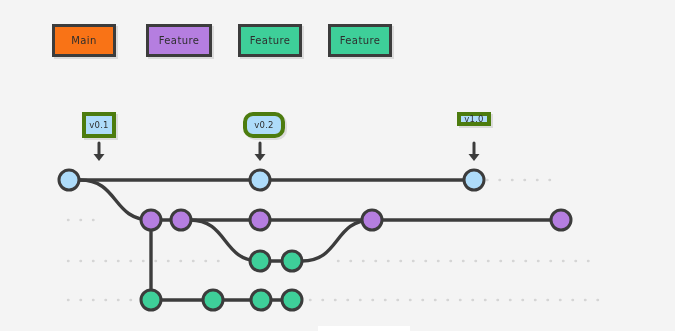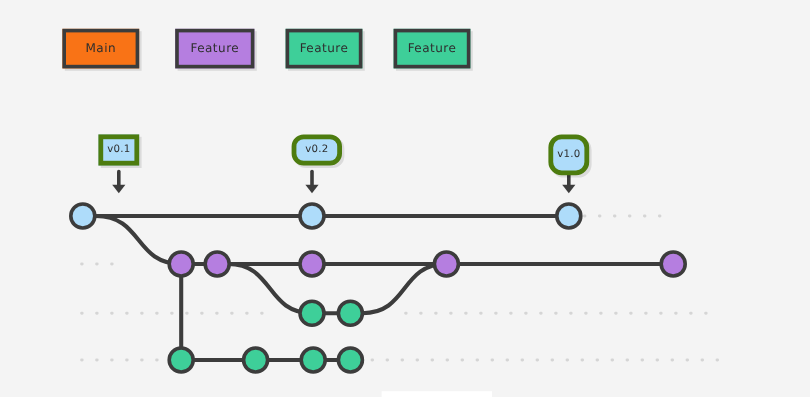--- a/index.html
+++ b/index.html
@@ -121,18 +121,18 @@
     <path d="M 468.5 154 L 474 161 L 479.5 154 Z" fill="#3c3c3c"></path>
   </svg>
 
 <div id="tag-layer">
     <div class="tag-box" style="left: 82px; top: 112px; width: 34px; height: 26px; background: rgb(174, 220, 250);">
       <span>v0.1</span>
     </div>
     <div class="tag-box" style="left: 243px; top: 112px; width: 42px; height: 26px; background: rgb(174, 220, 250); border-radius: 10px;">
       <span>v0.2</span>
     </div>
-    <div class="tag-box" style="left: 457px; top: 112px; width: 34px; height: 34px; background: rgb(174, 220, 250); border-radius: 11px;">
+    <div class="tag-box" style="left: 457px; top: 112px; width: 34px; height: 14px; background: rgb(174, 220, 250);">
       <span>v1.0</span>
     </div>
   </div>
 
 <div class="bottom-card"></div>
 
 </body></html>

